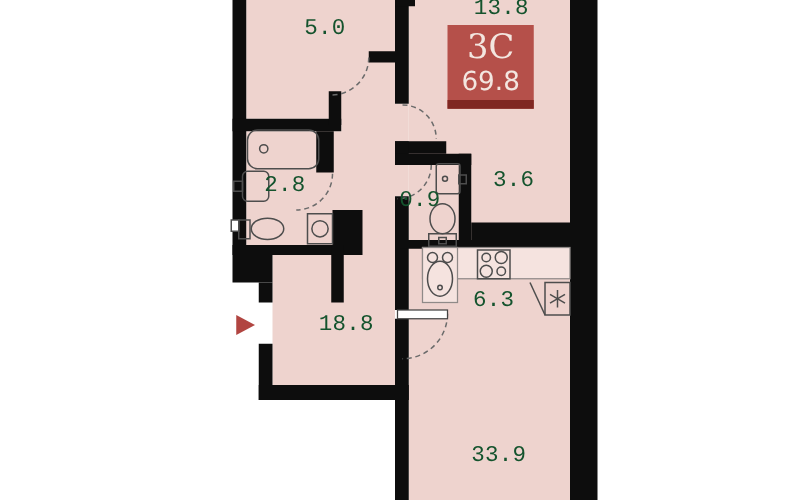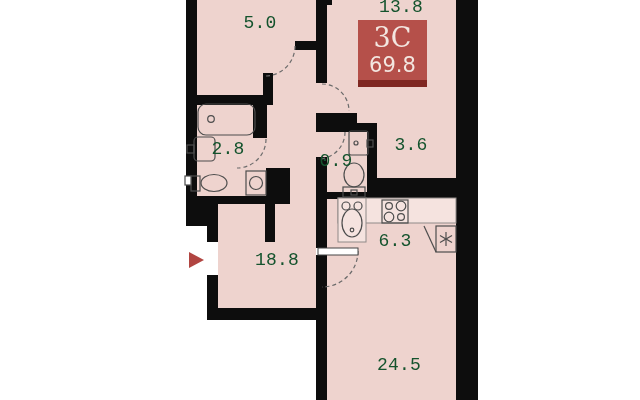--- a/index.html
+++ b/index.html
@@ -124,21 +124,21 @@
     <polygon points="189,252 204,260 189,268" fill="#b14541"></polygon>
   </svg>
 
   <span class="room-label" style="left:260px;top:23px;">5.0</span>
   <span class="room-label" style="left:401px;top:7px;">13.8</span>
   <span class="room-label" style="left:228px;top:149px;">2.8</span>
   <span class="room-label" style="left:336px;top:161px;">0.9</span>
   <span class="room-label" style="left:411px;top:145px;">3.6</span>
   <span class="room-label" style="left:277px;top:260px;">18.8</span>
   <span class="room-label" style="left:395px;top:241px;">6.3</span>
-  <span class="room-label" style="left:399px;top:365px;">24.5</span>
+  <span class="room-label" style="left:399px;top:365px;">33.9</span>
 
   <div class="badge">
     <span class="type">3C</span>
     <span class="area">69.8</span>
     <span class="strip"></span>
   </div>
 
 </div>
 
 </body></html>

